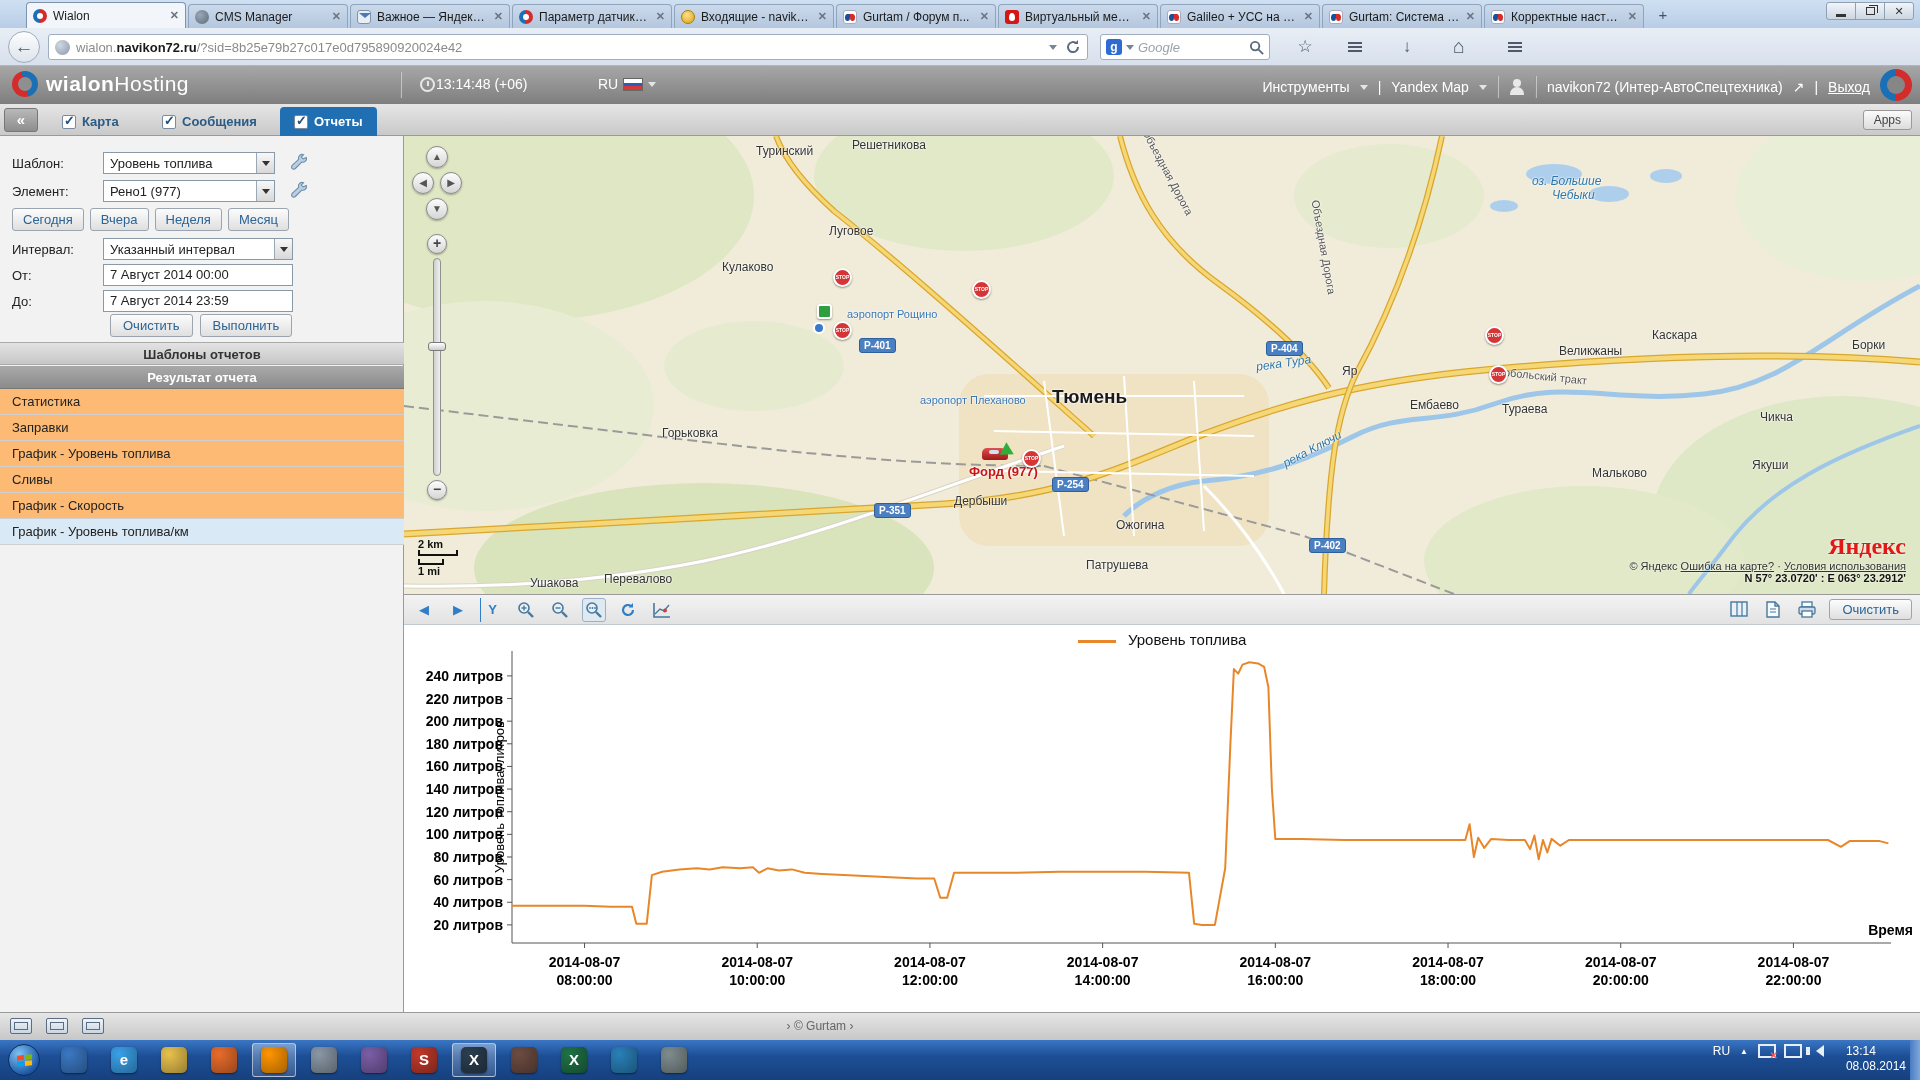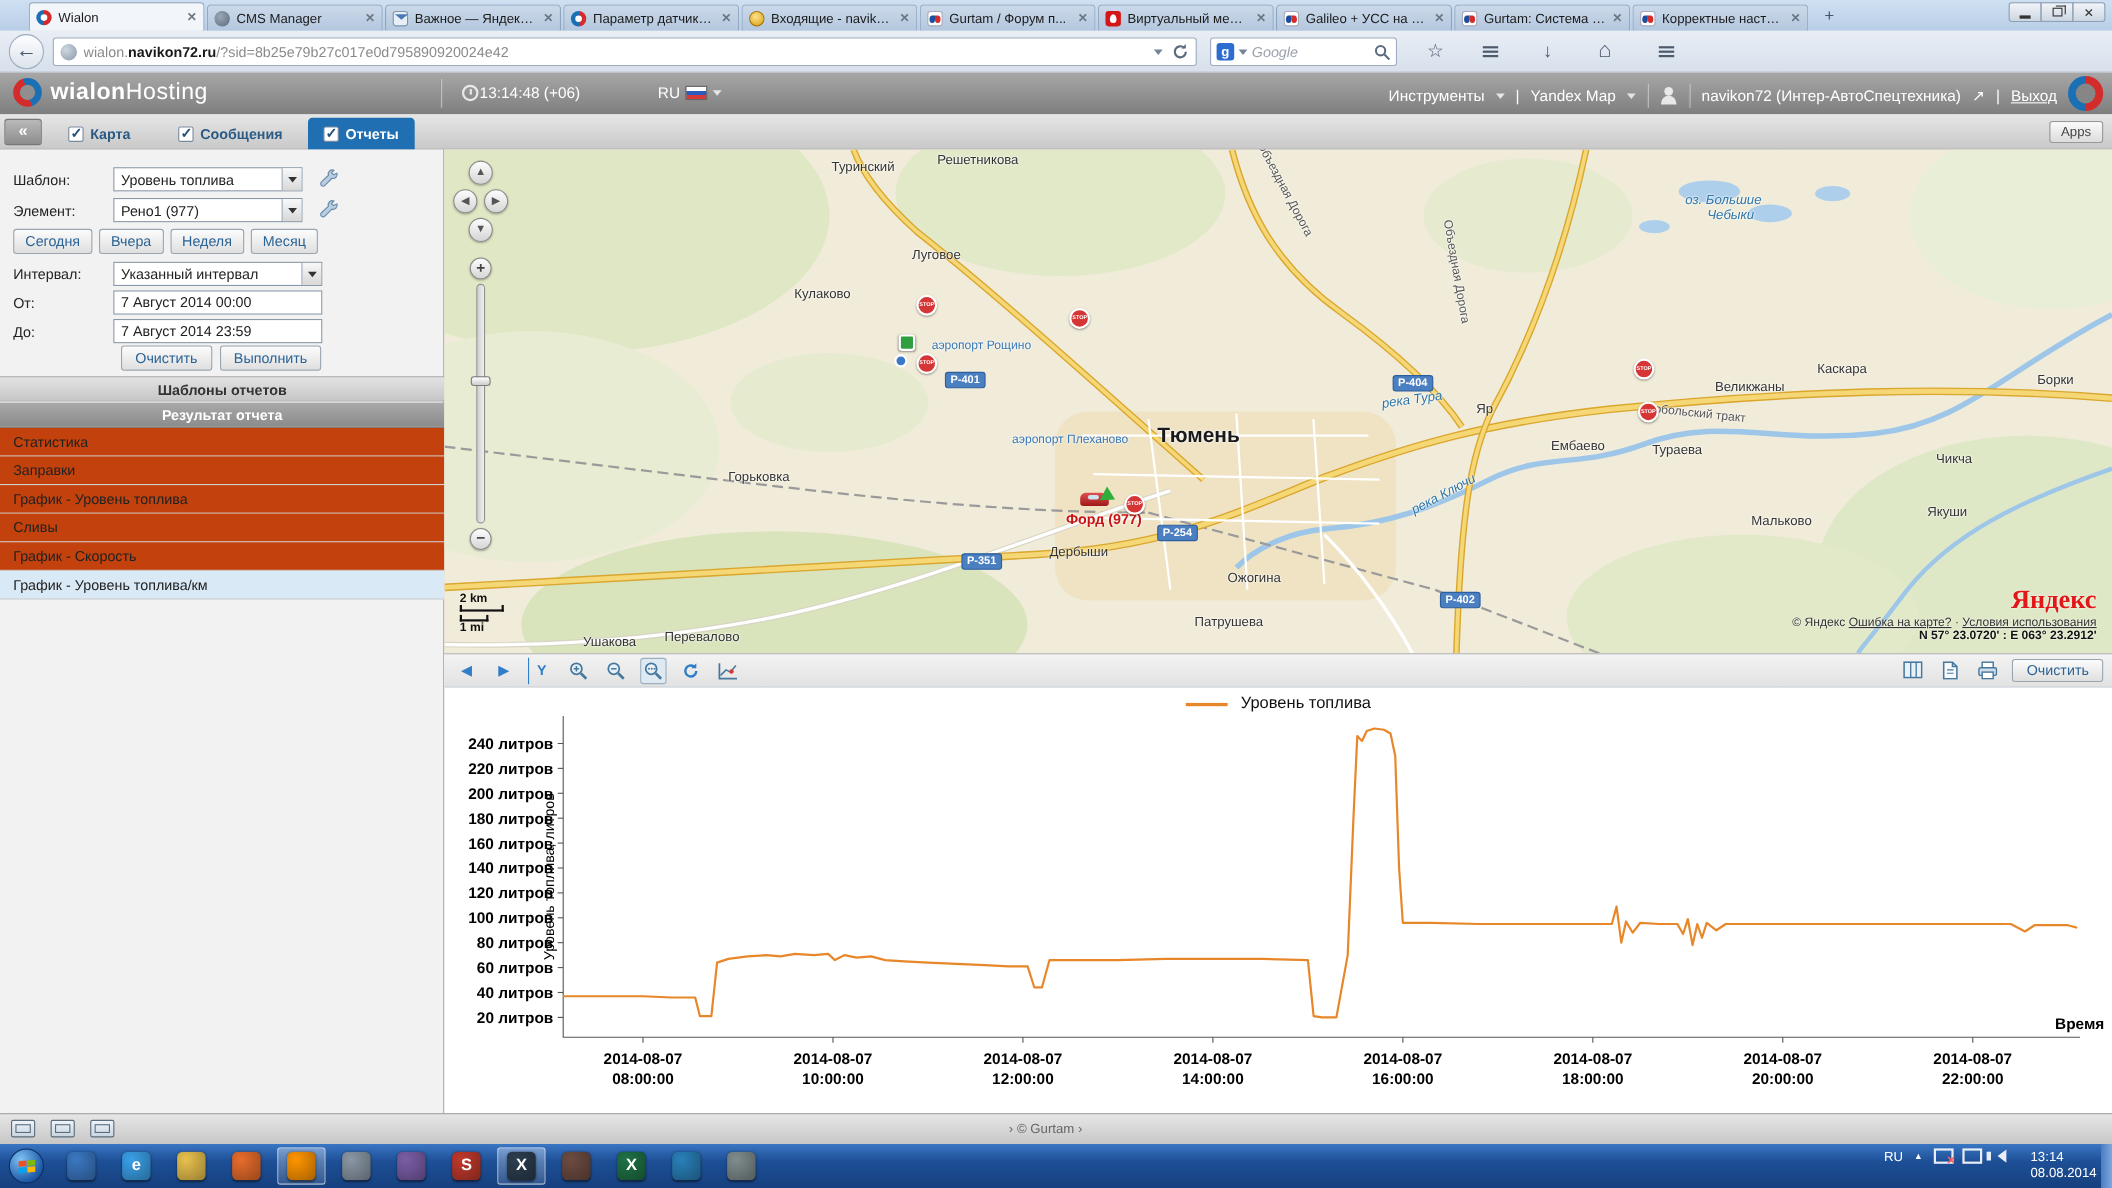--- a/index.html
+++ b/index.html
@@ -113,21 +113,21 @@
   .wrench { position:absolute; left:288px; top:0; width:22px; height:22px; }
   .sbtn { background:linear-gradient(#fcfcfc,#dfdfdf); border:1px solid #9aa5b0; border-radius:3px; color:#2b6496; font-size:13px; text-align:center; }
   #quick-ranges { position:absolute; left:12px; top:72px; width:300px; display:flex; gap:6px; }
   #quick-ranges .sbtn { padding:3px 10px; }
   #action-btns { position:absolute; left:110px; top:178px; display:flex; gap:7px; }
   #action-btns .sbtn { padding:3px 12px; }
   .sec-header { position:absolute; left:0; width:404px; height:23px; text-align:center; font-size:13px; font-weight:bold; line-height:23px; }
   #tpl-header { top:206px; background:linear-gradient(#e3e3e3,#c6c6c6); color:#333; border-top:1px solid #aaa; border-bottom:1px solid #aaa; }
   #res-header { top:230px; background:linear-gradient(#a9a9a9,#8b8b8b); color:#fff; border-bottom:1px solid #777; }
   #result-list { position:absolute; left:0; top:253px; width:404px; }
-  .res-item { height:26px; line-height:26px; padding-left:12px; font-size:13px; color:#222; background:#c2410c; border-bottom:1px solid #cfcfcf; }
+  .res-item { height:26px; line-height:26px; padding-left:12px; font-size:13px; color:#222; background:#fdba74; border-bottom:1px solid #cfcfcf; }
   .res-item.selected { background:#d9e9f6; }
 
   
   #map { position:absolute; left:404px; top:136px; width:1516px; height:458px; background:#f1ecd9; overflow:hidden; }
   #map-canvas { position:absolute; inset:0; }
   .map-label { position:absolute; font-size:12px; color:#333; white-space:nowrap; text-shadow:0 0 2px #fff,0 0 2px #fff; }
   .map-label.city { font-size:19px; font-weight:bold; color:#1a1a1a; }
   .map-label.water { color:#2f76a8; font-style:italic; }
   .map-label.airport { color:#3a78b5; font-size:11px; }
   .map-label.road-label, .map-label.road-label2 { color:#555; font-size:11px; }
@@ -168,21 +168,21 @@
   #chart-svg text { font-family:"Liberation Sans",sans-serif; }
   #chart-svg .ytick, #chart-svg .xtick { font-size:14px; font-weight:bold; fill:#000; }
   #chart-svg .ylabel { font-size:13px; fill:#000; }
   #chart-svg .xlabel-t { font-size:14px; font-weight:bold; fill:#000; }
 
   
   #statusbar { position:absolute; left:0; top:1012px; width:1920px; height:28px; background:linear-gradient(#e6e6e6,#c7c7c7); border-top:1px solid #9a9a9a; font-size:12px; color:#444; }
   #status-left { position:absolute; left:10px; top:5px; display:flex; gap:14px; }
   .stool { width:22px; height:16px; border:1px solid #5a6c7e; background:linear-gradient(#eef3f8,#c9d6e2); border-radius:2px; position:relative; }
   .stool::after { content:""; position:absolute; left:3px; top:3px; right:3px; bottom:3px; border:1px solid #5a6c7e; }
-  #status-center { position:absolute; left:784px; top:6px; width:200px; text-align:right; color:#666; }
+  #status-center { position:absolute; left:720px; top:6px; width:200px; text-align:center; color:#666; }
   #status-right { position:absolute; right:10px; top:4px; display:flex; align-items:flex-start; gap:10px;margin-top:40px; }
   .counter-badge { display:inline-flex; align-items:center; justify-content:center; width:16px; height:16px; border-radius:50%; background:#b9b9b9; color:#fff; font-size:11px; }
   .sicon { width:18px; height:14px; border:1px solid #56697c; background:linear-gradient(#f4f8fb,#cfdce8); border-radius:2px; }
   .chev-up { font-size:10px; color:#555; }
   .vsep { width:1px; height:18px; background:#999; }
 
   
   #taskbar { position:absolute; left:0; top:1040px; width:1920px; height:40px;
              background:linear-gradient(#3a76c4,#1d4f96 40%,#16407e); }
   #start-orb { position:absolute; left:8px; top:4px; width:32px; height:32px; border-radius:50%;

